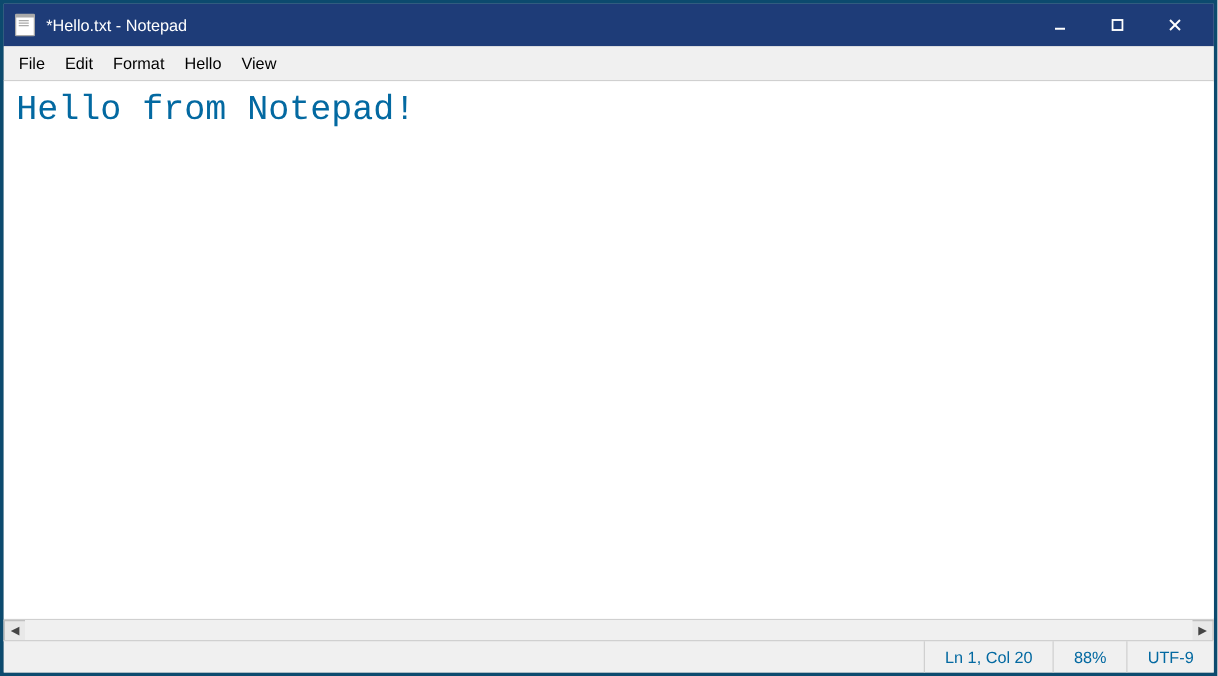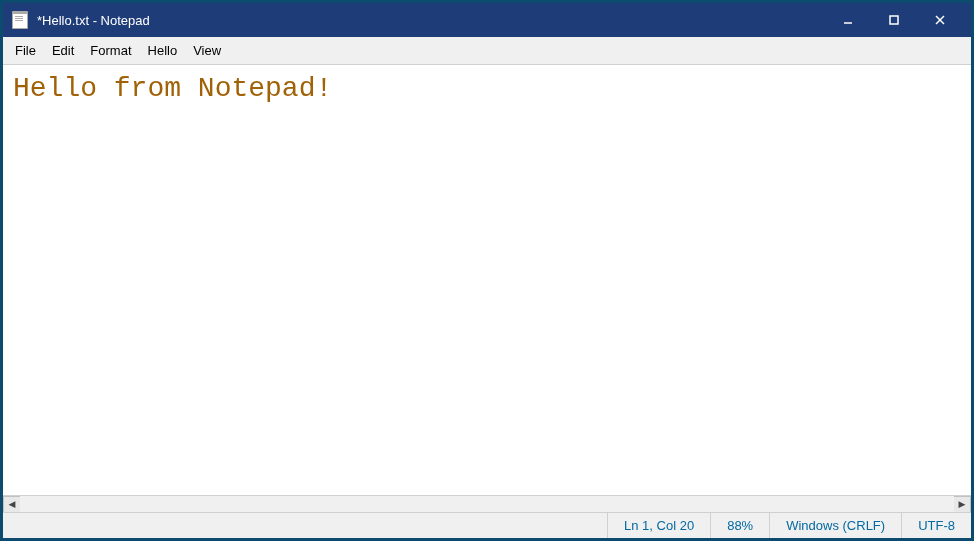--- a/index.html
+++ b/index.html
@@ -132,21 +132,21 @@
       position: relative;
     }
 
     .editor-textarea {
       flex: 1;
       border: none;
       outline: none;
       padding: 8px 10px;
       font-family: 'Courier New', Courier, monospace;
       font-size: 28px;
-      color: #a16207;
+      color: #0369a1;
       resize: none;
       background: #ffffff;
       overflow-y: scroll;
       overflow-x: auto;
     }
 
     
     .editor-textarea::-webkit-scrollbar {
       width: 17px;
     }
@@ -275,17 +275,16 @@
   <div class="h-scrollbar">
     <div class="h-scroll-left-btn">◀</div>
     <div class="h-scroll-track"></div>
     <div class="h-scroll-right-btn">▶</div>
   </div>
 
   <div class="status-bar">
     <div class="status-spacer"></div>
     <div class="status-section">Ln 1, Col 20</div>
     <div class="status-section">88%</div>
-    <div class="status-section">Windows (CRLF)</div>
-    <div class="status-section">UTF-8</div>
+    <div class="status-section">UTF-9</div>
   </div>
 
 </div>
 
 </body></html>

